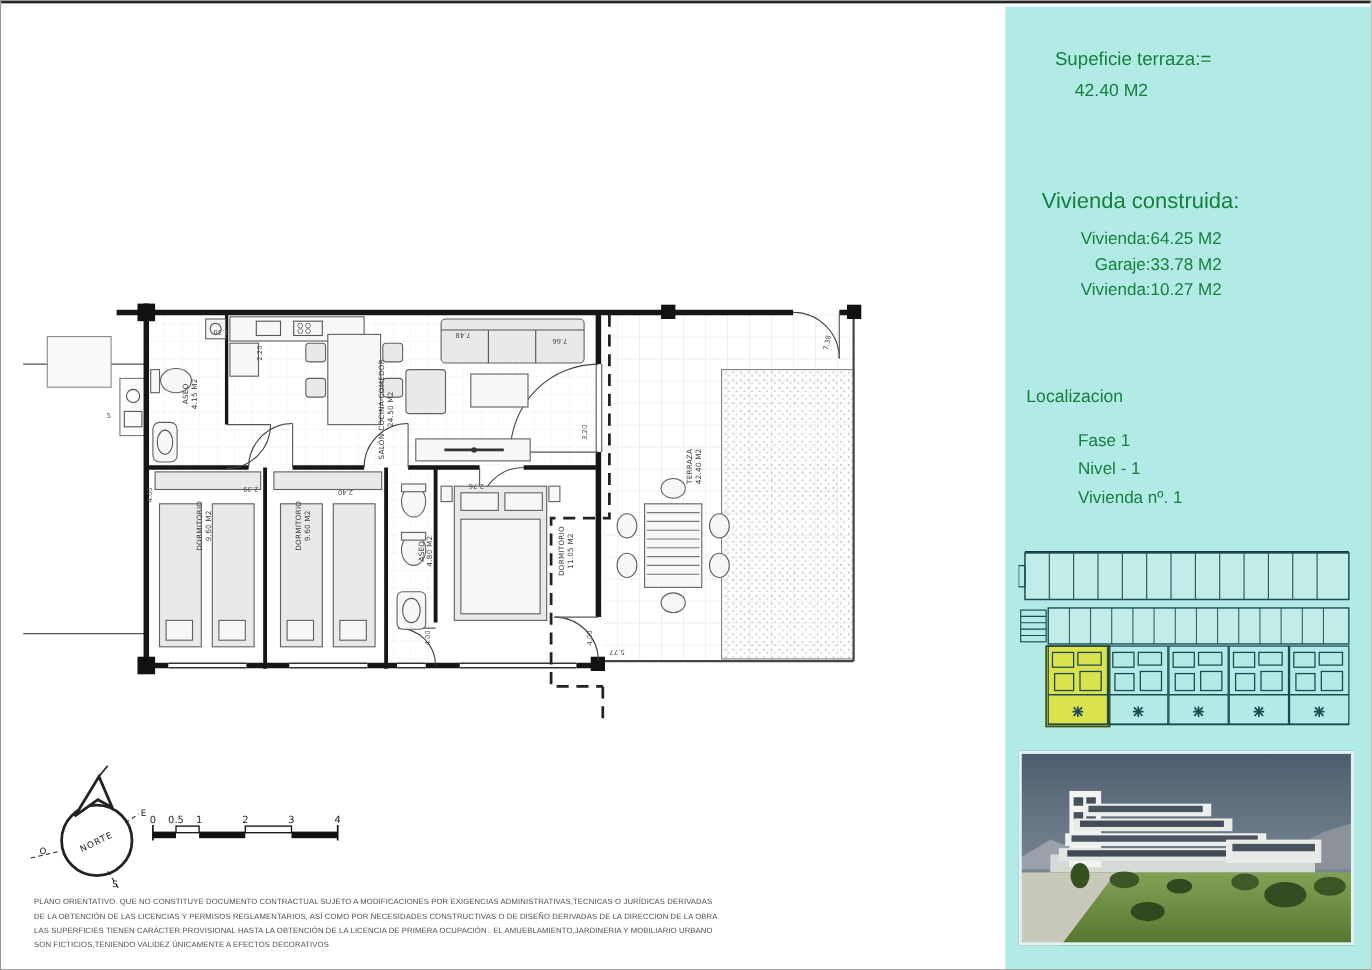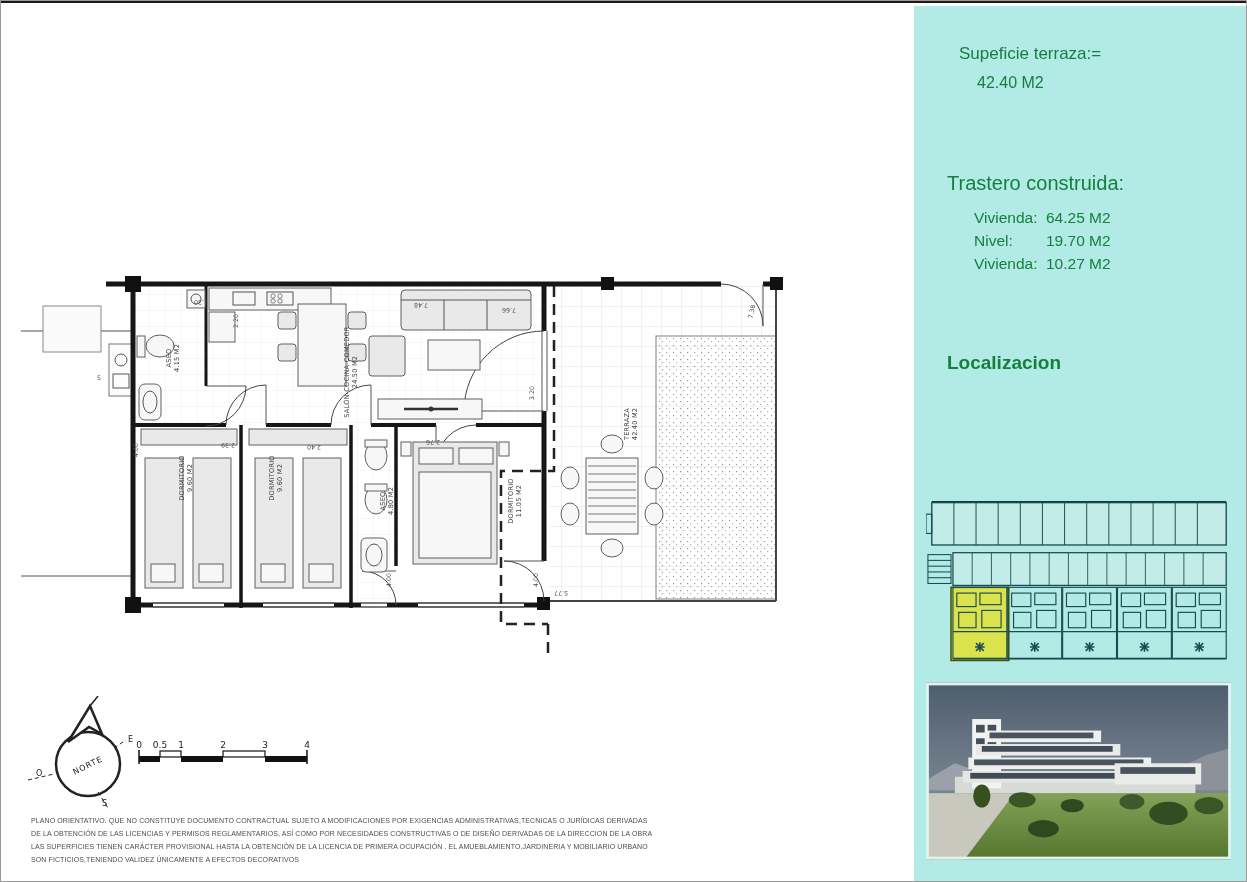--- a/index.html
+++ b/index.html
@@ -8,23 +8,23 @@
          font-family:"Liberation Sans", sans-serif;}
   .topline{position:absolute;left:0;top:0;width:100%;height:2px;background:#1a1a1a;}
   .abs{position:absolute;}
 
   
   #sidebar{position:absolute;left:913px;top:5px;width:382px;height:877px;background:#b2eae6;color:#15803d;}
   .sb-title1{position:absolute;left:45px;top:38px;font-size:17px;}
   .sb-val1{position:absolute;left:63px;top:68px;font-size:16px;}
   .sb-title2{position:absolute;left:33px;top:166px;font-size:20px;}
   .sb-rows{position:absolute;left:60px;top:200px;font-size:15.5px;line-height:23px;}
-  .sb-row{display:flex;}
+  .sb-row{display:flex;text-align:right;}
   .sb-row .lab{width:72px;}
-  .sb-title3{position:absolute;left:33px;top:346px;font-size:19px;font-weight:bold;}
+  .sb-title3{position:absolute;left:19px;top:346px;font-size:16px;}
   .sb-rows3{position:absolute;left:66px;top:382px;font-size:15.5px;line-height:26px;}
 
   
   .room-lbl{font-family:"DejaVu Sans", sans-serif;font-size:6.6px;fill:#3a3a3a;letter-spacing:.2px;}
   .dim{font-family:"DejaVu Sans", sans-serif;font-size:6.2px;fill:#4a4a4a;}
   .wall{stroke:#161616;fill:none;}
   .furn{stroke:#606060;fill:#f7f7f7;stroke-width:1;}
   .furn2{stroke:#606060;fill:#e9e9e9;stroke-width:1;}
   .thinln{stroke:#555;stroke-width:1;fill:none;}
   .arc{stroke:#444;stroke-width:1;fill:none;}
@@ -304,37 +304,42 @@
     <div>PLANO ORIENTATIVO. QUE NO CONSTITUYE DOCUMENTO CONTRACTUAL SUJETO A MODIFICACIONES POR EXIGENCIAS ADMINISTRATIVAS,TECNICAS O JURÍDICAS DERIVADAS</div>
     <div>DE LA OBTENCIÓN DE LAS LICENCIAS Y PERMISOS REGLAMENTARIOS, ASÍ COMO POR NECESIDADES CONSTRUCTIVAS  O DE DISEÑO DERIVADAS DE LA DIRECCION DE LA OBRA</div>
     <div>LAS SUPERFICIES TIENEN CARÁCTER PROVISIONAL HASTA LA OBTENCIÓN DE LA LICENCIA DE PRIMERA OCUPACIÓN . EL AMUEBLAMIENTO,JARDINERIA Y MOBILIARIO URBANO</div>
     <div>SON FICTICIOS,TENIENDO VALIDEZ ÚNICAMENTE  A EFECTOS DECORATIVOS</div>
   </div>
 
   <div id="sidebar">
     <div class="sb-title1">Supeficie terraza:=</div>
     <div class="sb-val1">42.40 M2</div>
 
-    <div class="sb-title2">Trastero construida:</div>
+    <div class="sb-title2">Vivienda construida:</div>
     <div class="sb-rows">
       <div class="sb-row">
         <span class="lab">Vivienda:</span>
         <span>64.25 M2</span>
       </div>
       <div class="sb-row">
-        <span class="lab">Nivel:</span>
-        <span>19.70 M2</span>
+        <span class="lab">Garaje:</span>
+        <span>33.78 M2</span>
       </div>
       <div class="sb-row">
         <span class="lab">Vivienda:</span>
         <span>10.27 M2</span>
       </div>
     </div>
 
     <div class="sb-title3">Localizacion</div>
+    <div class="sb-rows3">
+      <div>Fase 1</div>
+      <div>Nivel - 1</div>
+      <div>Vivienda nº. 1</div>
+    </div>
 
     <svg class="abs" style="left:12px;top:488px" width="306" height="178" viewBox="0 0 318 175">
       <defs>
         <g id="spu" fill="none" stroke="#1d4b54" stroke-width="1.2">
           <rect x="0" y="0" width="56" height="74"></rect>
           <rect x="4" y="6" width="20" height="14"></rect>
           <rect x="28" y="6" width="22" height="12"></rect>
           <rect x="6" y="26" width="18" height="16"></rect>
           <rect x="30" y="24" width="20" height="18"></rect>
           <line x1="0" y1="46" x2="56" y2="46"></line>

